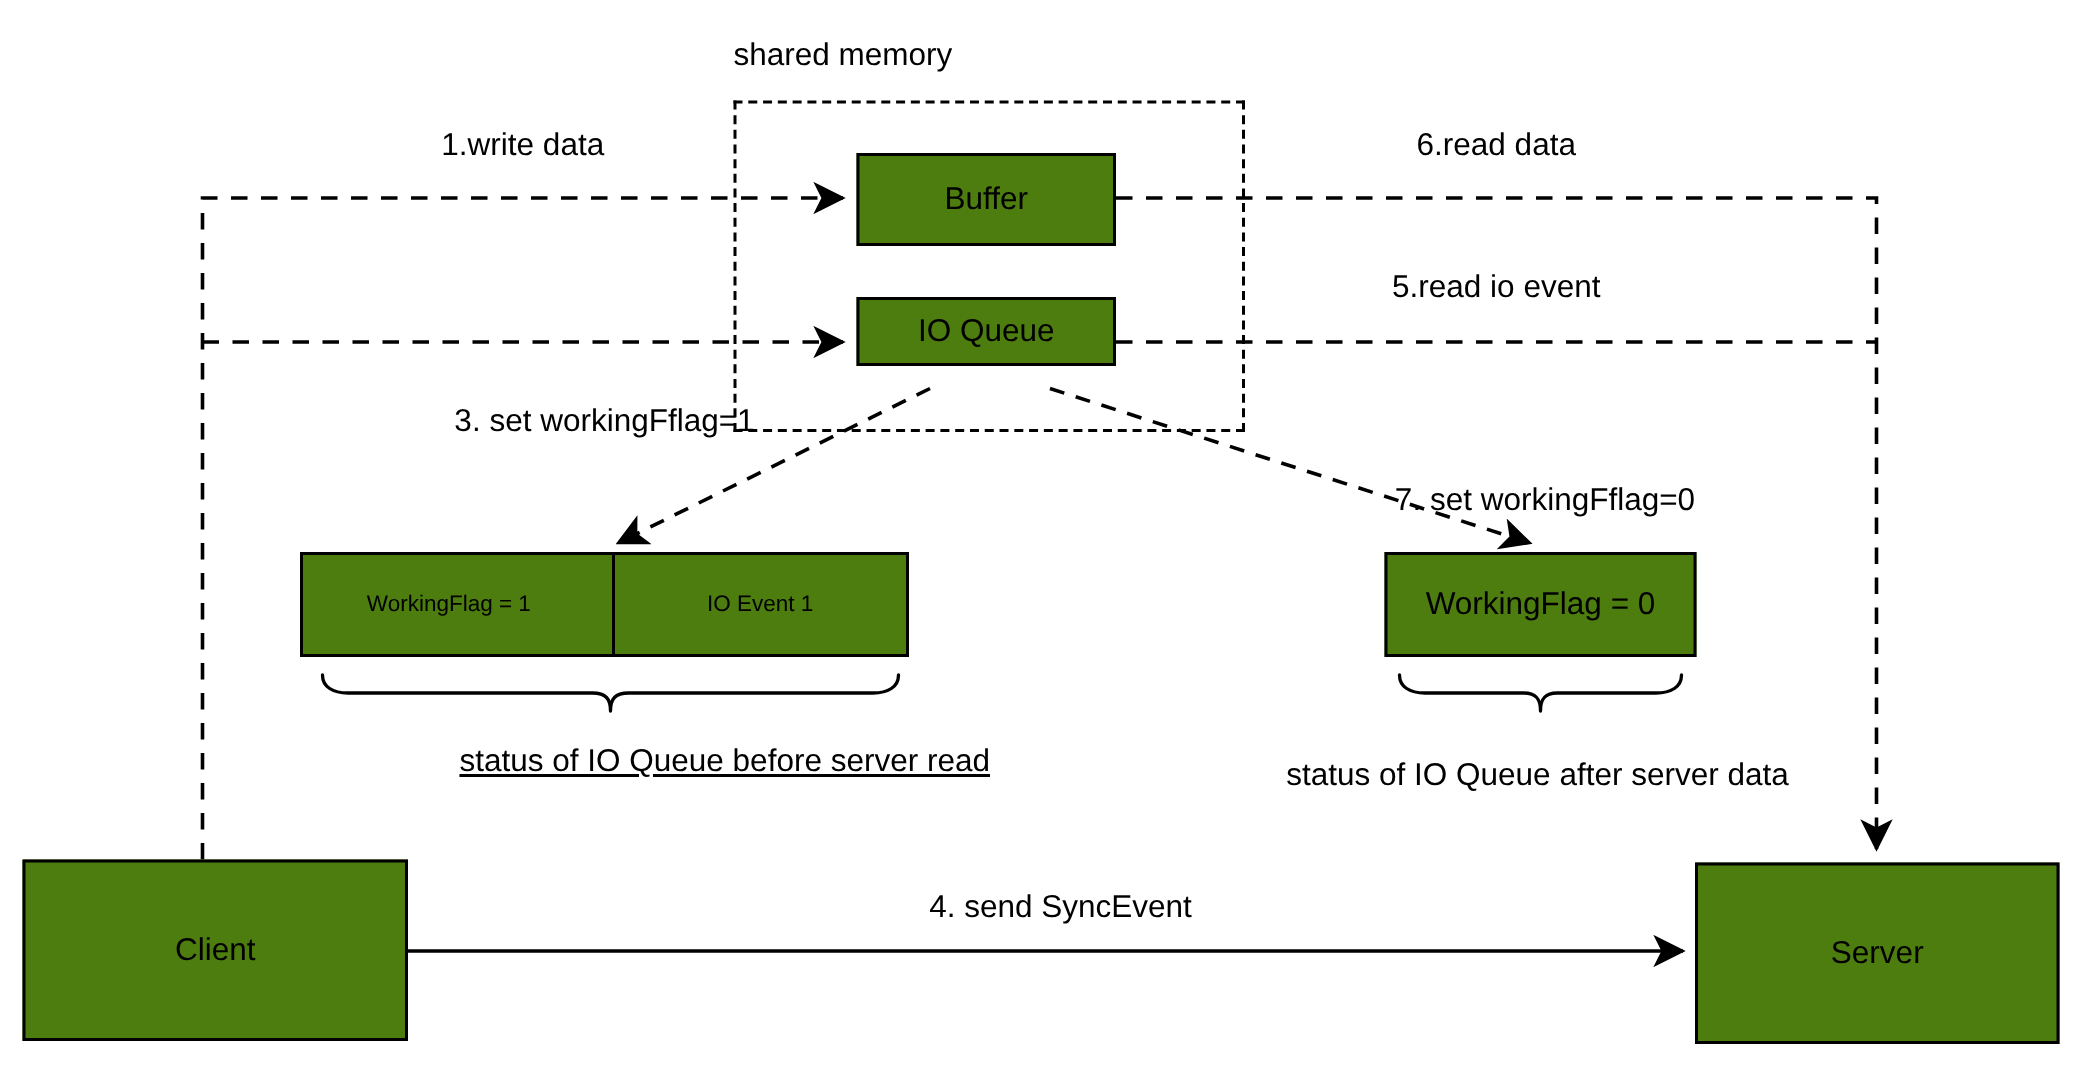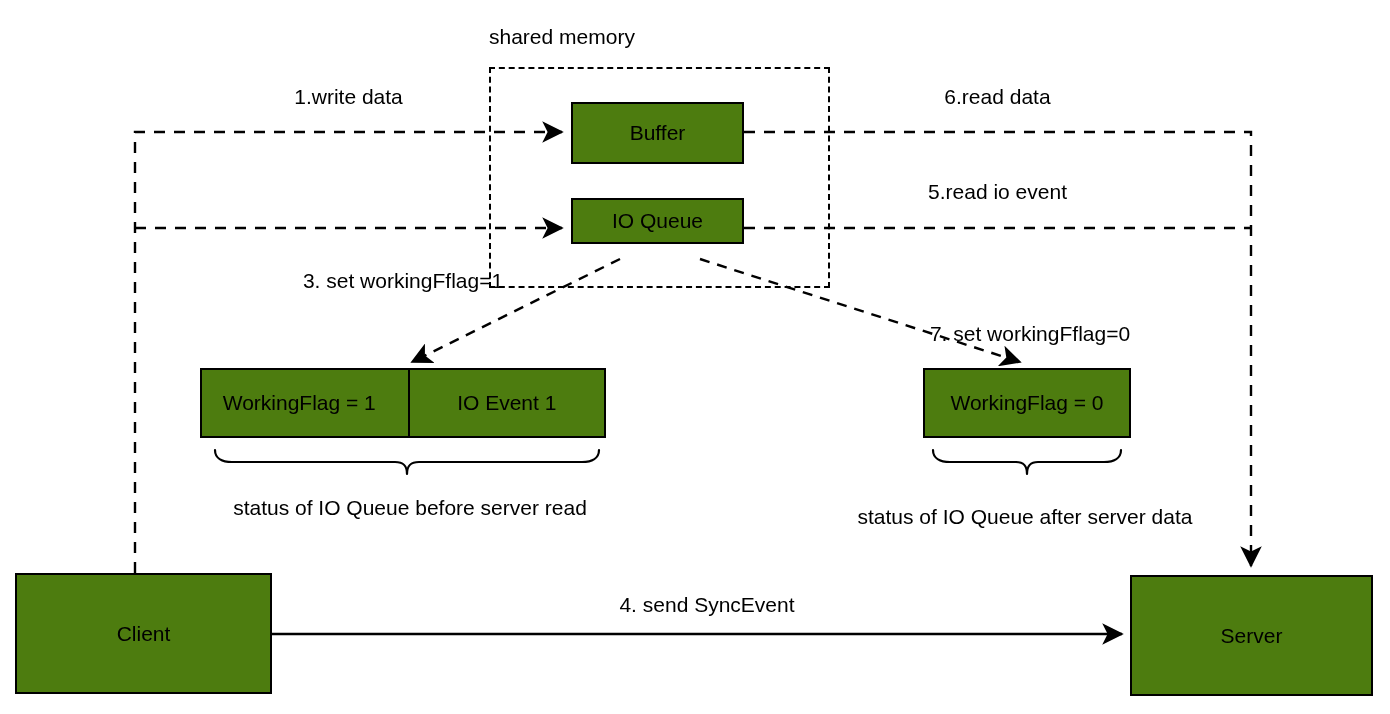--- a/index.html
+++ b/index.html
@@ -42,21 +42,21 @@
   }
   .node.split {
     padding: 0;
   }
   .cell {
     flex: 1 1 0;
     display: flex;
     align-items: center;
     justify-content: center;
     height: 100%;
-    font-size: 21px;
+    font-size: 15px;
     white-space: nowrap;
   }
   .cell + .cell {
     border-left: 2px solid #000000;
     margin-left: 11px;
   }
   .caption {
     position: absolute;
     font-size: 21px;
     line-height: 1.2;
@@ -165,17 +165,17 @@
   <div class="caption" style="left:744px; top:84px; width:507px; text-align:center;">6.read data</div>
 
   <div class="caption" style="left:744px; top:179px; width:507px; text-align:center;">5.read io event</div>
 
   <div class="caption" style="left:200px; top:268px; width:406px; text-align:center;">3. set workingFflag=1</div>
 
   <div class="caption" style="left:880px; top:280px; width:300px; text-align:center;margin-top:41px;">7. set workingFflag=0</div>
 
   <div class="caption" style="left:472px; top:592px; width:470px; text-align:center;">4. send SyncEvent</div>
 
-  <div class="caption" style="left:160px; top:495px; width:500px; text-align:center;">status of IO Queue before server read</div>
+  <div class="caption" style="left:160px; top:495px; width:500px; text-align:right;text-decoration:underline;">status of IO Queue before server read</div>
 
   <div class="caption" style="left:825px; top:504px; width:400px; text-align:center;">status of IO Queue after server data</div>
 
 </div>
 
 </body></html>

